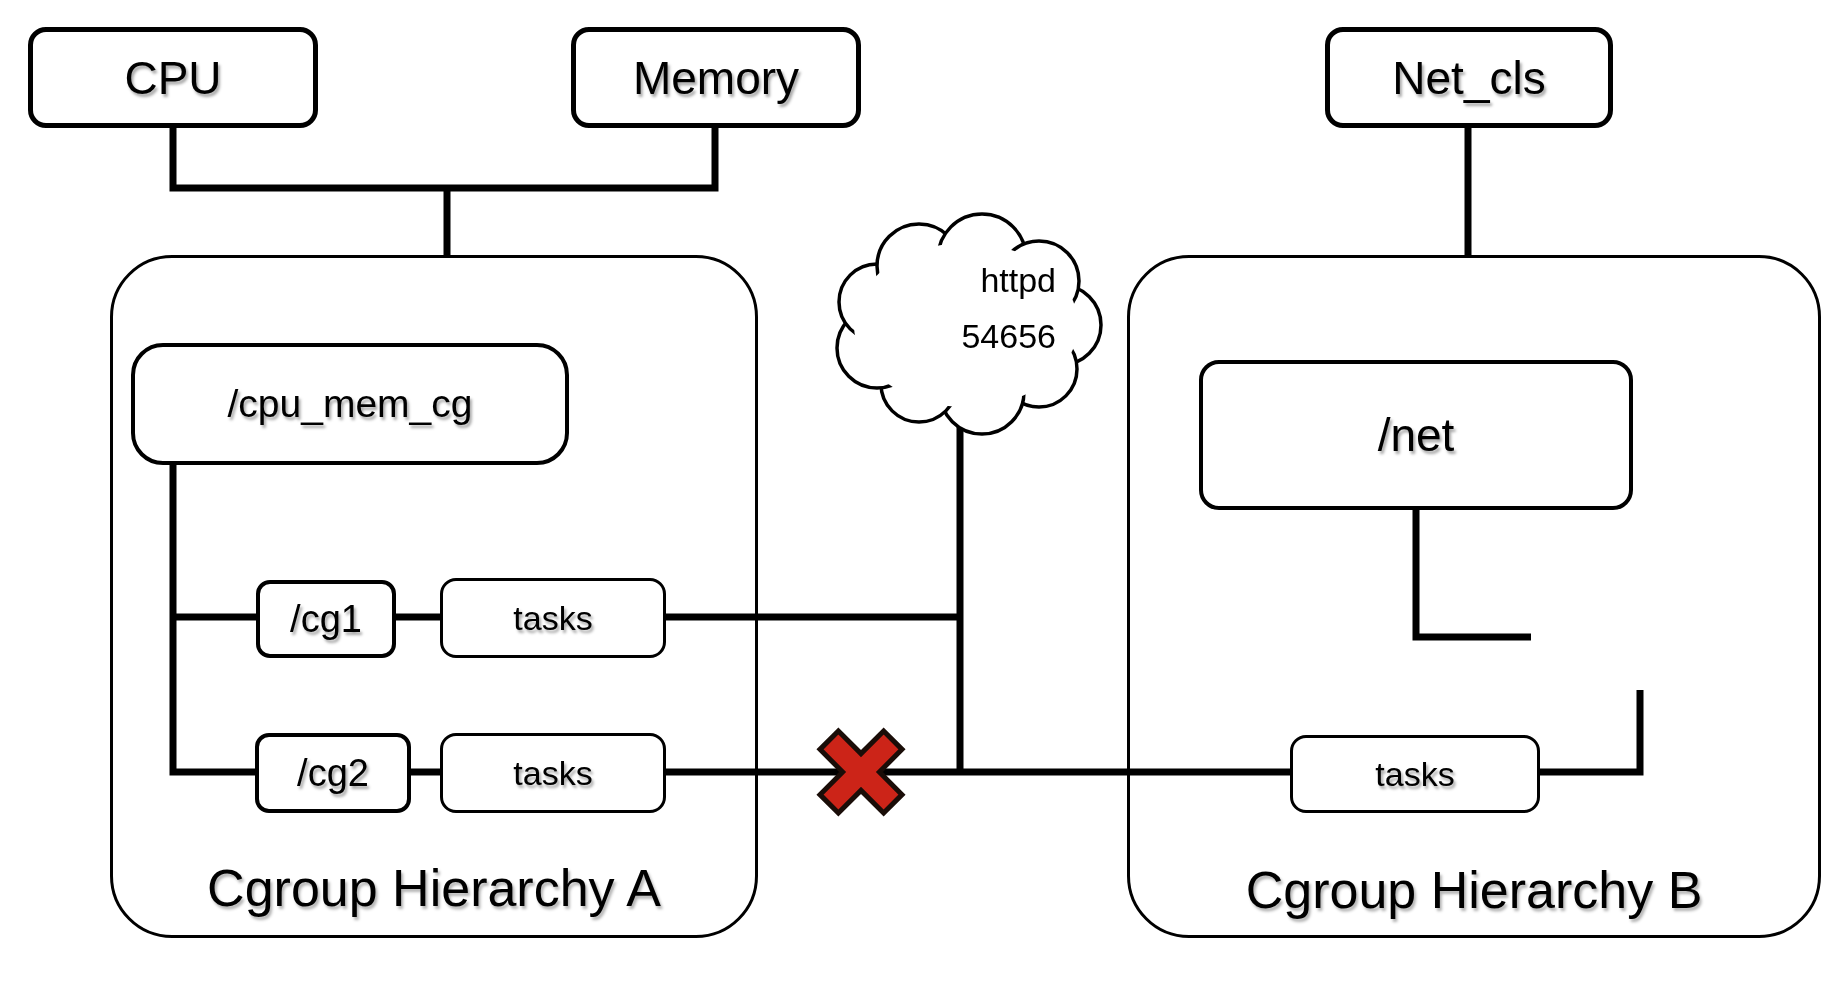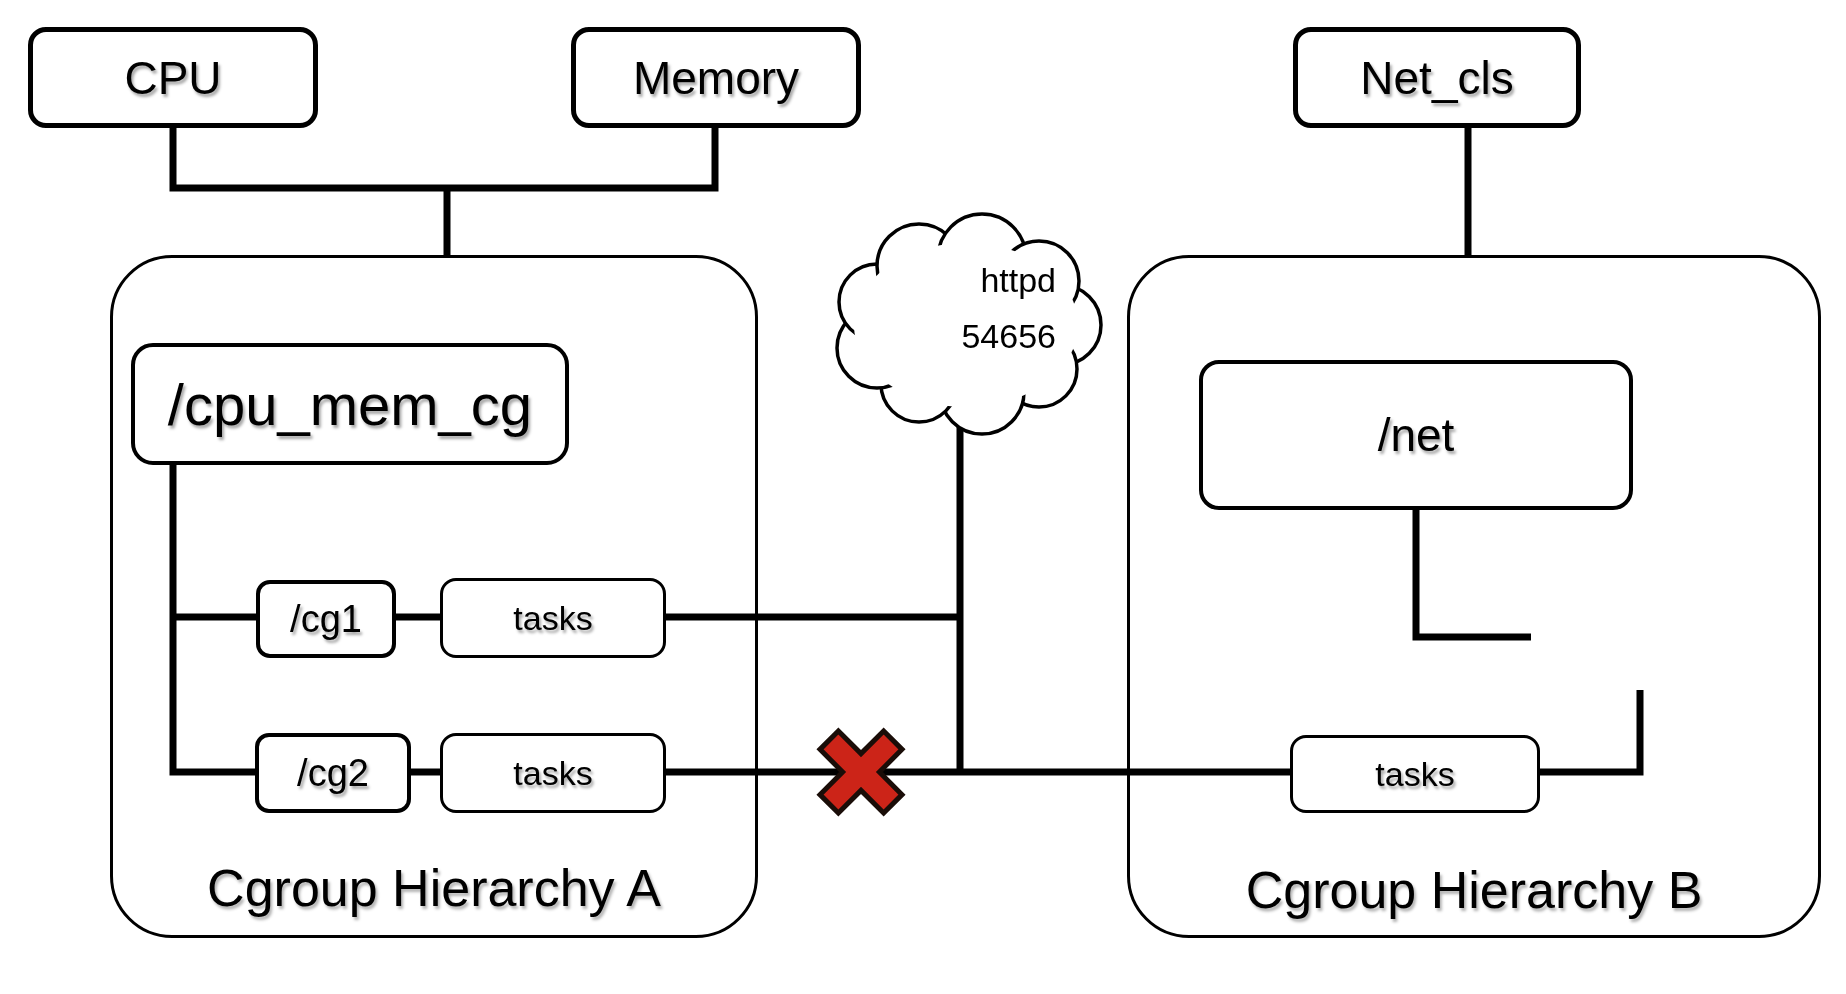--- a/index.html
+++ b/index.html
@@ -13,29 +13,29 @@
 
   
   .node{
     position:absolute;display:flex;align-items:center;justify-content:center;
     background:#ffffff;border:4px solid #000;border-radius:16px;
     text-shadow:2px 3px 3px rgba(0,0,0,0.35);white-space:nowrap;z-index:3;
   }
   .controller{border-width:5px;border-radius:18px;font-size:46px;}
   #cpu-box    {left:28px;  top:27px; width:290px;height:101px;}
   #memory-box {left:571px; top:27px; width:290px;height:101px;}
-  #netcls-box {left:1293px;top:27px; width:288px;height:101px;}
+  #netcls-box {left:1325px;top:27px; width:288px;height:101px;}
 
   .container{
     position:absolute;background:transparent;border:3px solid #000;border-radius:62px;z-index:2;
   }
   #container-a{left:110px; top:255px;width:648px;height:683px;}
   #container-b{left:1127px;top:255px;width:694px;height:683px;}
 
-  #cpumemcg-box{left:131px;top:343px;width:438px;height:122px;font-size:58px;border-width:4px;border-radius:22px;}
+  #cpumemcg-box{left:131px;top:343px;width:438px;height:122px;font-size:39px;border-width:4px;border-radius:32px;}
   #net-box     {left:1199px;top:360px;width:434px;height:150px;font-size:46px;border-width:4px;border-radius:20px;}
 
   .cgnode{font-size:38px;border-width:4px;border-radius:14px;}
   #cg1-box{left:256px; top:580px;width:140px;height:78px;}
   #cg2-box{left:255px; top:733px;width:156px;height:80px;}
   #cg3-box{left:1525px;top:584px;width:250px;height:111px;}
 
   .tasksnode{font-size:34px;border-width:3.5px;border-radius:16px;}
   #tasks-a1-box{left:440px; top:578px;width:226px;height:80px;}
   #tasks-a2-box{left:440px; top:733px;width:226px;height:80px;}

